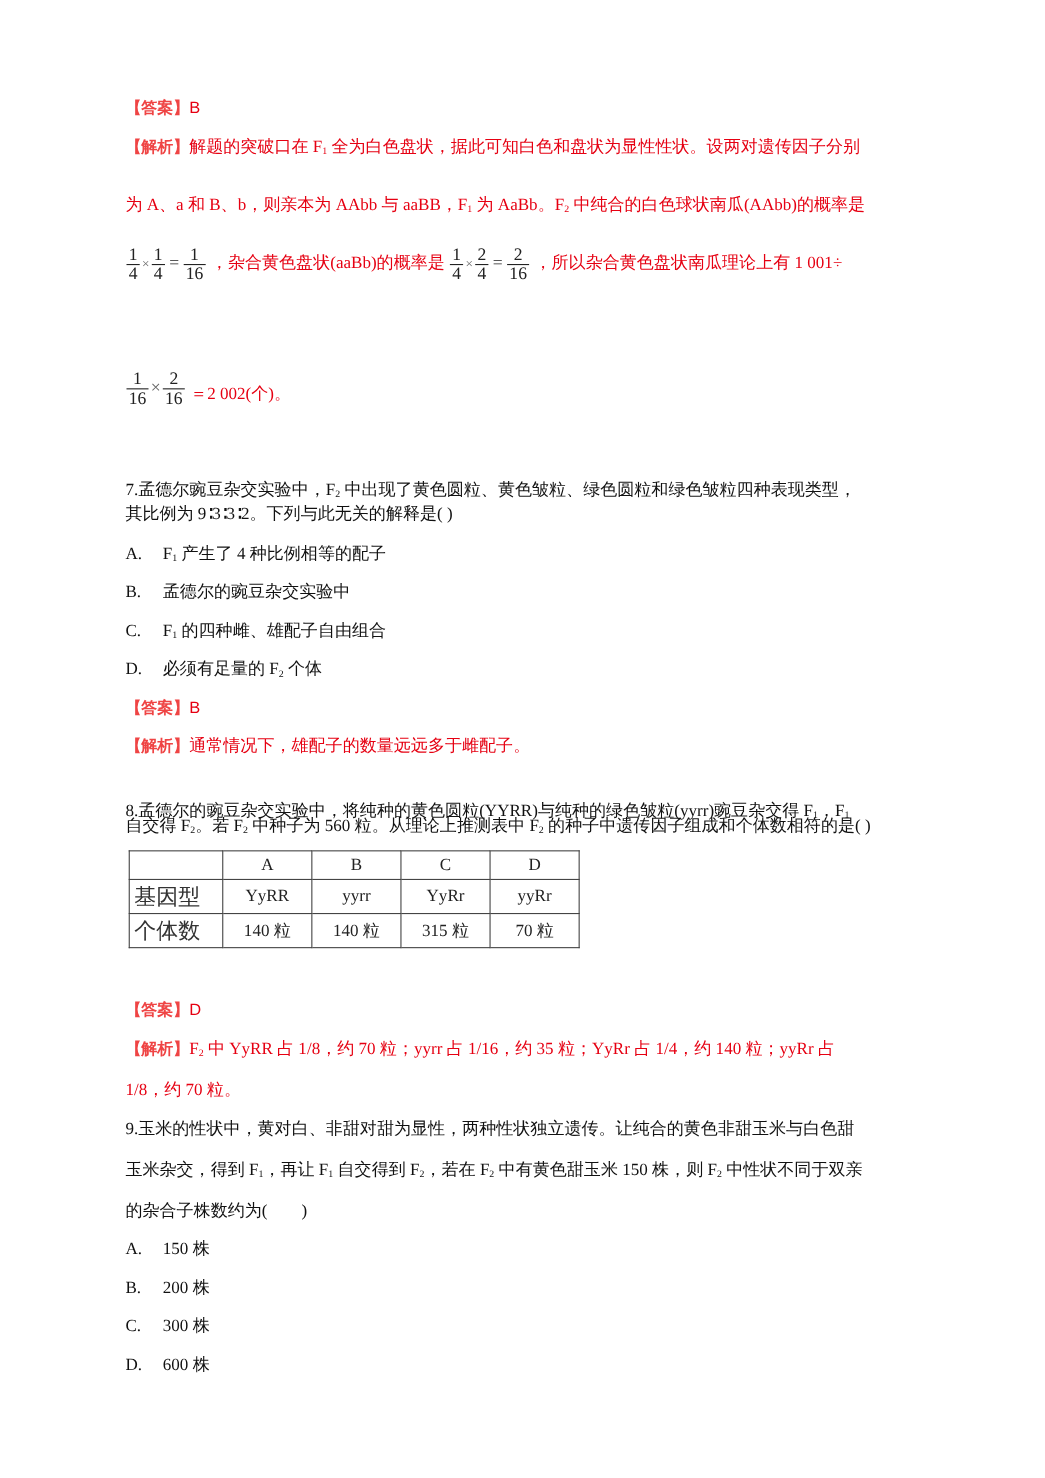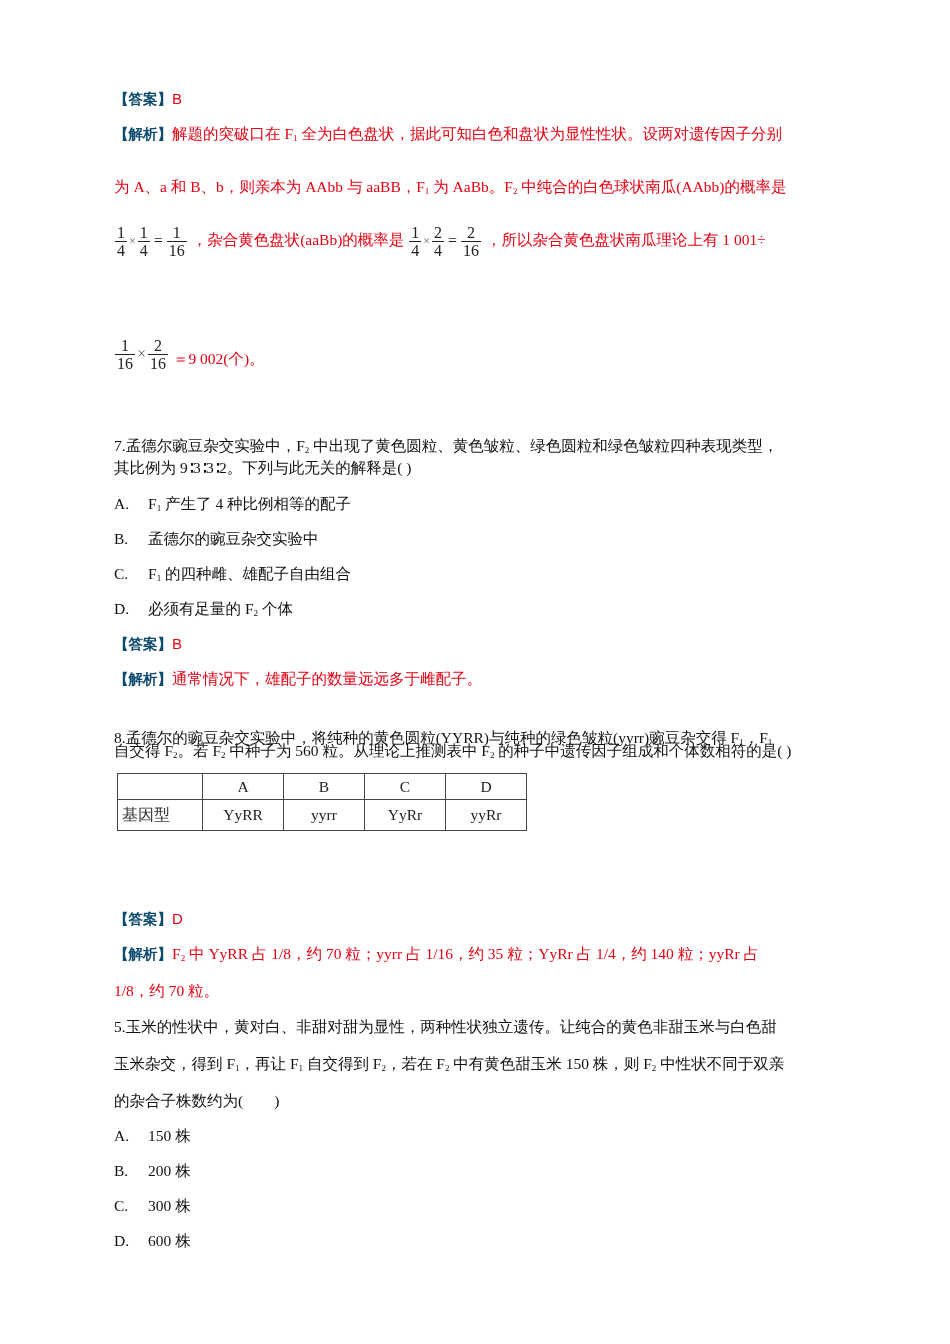--- a/index.html
+++ b/index.html
@@ -1,34 +1,34 @@
 <!DOCTYPE html>
 <html><head>
 <meta charset="utf-8">
 <style>
   html, body { margin: 0; padding: 0; background: #ffffff; }
   body { width: 950px; height: 1344px; position: relative; overflow: hidden;
          font-family: "Liberation Serif", "DejaVu Serif", serif; color: #111; }
   .line { position: absolute; left: 114px; font-size: 15.5px; line-height: 20px; white-space: nowrap; }
   .red { color: #e60012; }
-  .tag { color: #0c4a6e; font-weight: bold; font-family: "DejaVu Sans", "Liberation Sans", sans-serif; font-size: 14.5px; }
+  .tag { color: #ef4444; font-weight: bold; font-family: "DejaVu Sans", "Liberation Sans", sans-serif; font-size: 14.5px; }
   .ans-val { color: #e60012; font-family: "Liberation Sans", sans-serif; font-size: 15px; }
   sub { font-size: 9px; vertical-align: -2px; line-height: 0; }
   .frac { display: inline-flex; flex-direction: column; align-items: center; vertical-align: middle;
           font-family: "Liberation Serif", serif; color: #222; font-size: 16px; line-height: 17px; margin: 0 1px; }
   .frac .num { padding: 0 2px; }
   .frac .bar { width: 100%; border-top: 1.3px solid #222; }
   .frac .den { padding: 0 2px; }
   .op { color: #666; font-size: 12px; vertical-align: middle; margin: 0 1px; }
   .eq { color: #222; font-size: 16px; vertical-align: middle; margin: 0 3px; }
   .opt-label { display: inline-block; width: 34px; }
   table.gt { position: absolute; left: 117px; top: 773px; border-collapse: collapse;
              font-family: "Liberation Serif", serif; font-size: 15.5px; }
   table.gt td { border: 1.5px solid #444; height: 30px; text-align: center; padding: 0; color: #222; }
-  table.gt td.c0 { width: 80px; text-align: left; padding-left: 4px; font-family: "DejaVu Sans", sans-serif; font-size: 16px; color:#333; }
+  table.gt td.c0 { width: 80px; text-align: left; padding-left: 4px; font-family: "DejaVu Sans", sans-serif; font-size: 20px; color:#333; }
   table.gt td.cx { width: 80px; }
   table.gt tr.hdr td { height: 25px; }
 </style>
 </head>
 <body>
 
 <div class="line" style="top:89px;">
   <span class="tag">【答案】</span><span class="ans-val">B</span>
 </div>
 <div class="line red" style="top:124px;">
@@ -72,21 +72,21 @@
   <span>
     <span class="frac">
         <span class="num">1</span>
         <span class="bar"></span>
         <span class="den">16</span>
       </span><span class="op" style="font-size:16px;">×</span><span class="frac">
         <span class="num">2</span>
         <span class="bar"></span>
         <span class="den">16</span>
       </span>
-  </span><span style="vertical-align:-6px;">＝9 002(个)。</span>
+  </span><span style="vertical-align:-6px;">＝2 002(个)。</span>
 </div>
 
 <div class="line" style="top:436px;">
   <span>7.孟德尔豌豆杂交实验中，F</span><sub>2</sub><span> 中出现了黄色圆粒、黄色皱粒、绿色圆粒和绿色皱粒四种表现类型，</span>
 </div>
 <div class="line" style="top:458px;">其比例为 9∶3∶3∶2。下列与此无关的解释是( )</div>
 
 <div class="line" style="top:494px;">
   <span class="opt-label">A.</span><span>F</span><sub>1</sub><span> 产生了 4 种比例相等的配子</span>
 </div>
@@ -123,32 +123,39 @@
     <td class="cx">C</td>
     <td class="cx">D</td>
   </tr>
   <tr>
     <td class="c0">基因型</td>
     <td class="cx">YyRR</td>
     <td class="cx">yyrr</td>
     <td class="cx">YyRr</td>
     <td class="cx">yyRr</td>
   </tr>
+  <tr>
+    <td class="c0">个体数</td>
+    <td class="cx">140 粒</td>
+    <td class="cx">140 粒</td>
+    <td class="cx">315 粒</td>
+    <td class="cx">70 粒</td>
+  </tr>
 </tbody>
   </table>
 
 <div class="line" style="top:909px;">
   <span class="tag">【答案】</span><span class="ans-val">D</span>
 </div>
 <div class="line red" style="top:944px;">
   <span class="tag">【解析】</span><span>F</span><sub>2</sub><span> 中 YyRR 占 1/8，约 70 粒；yyrr 占 1/16，约 35 粒；YyRr 占 1/4，约 140 粒；yyRr 占</span>
 </div>
 <div class="line red" style="top:981px;">1/8，约 70 粒。</div>
 
-<div class="line" style="top:1017px;">5.玉米的性状中，黄对白、非甜对甜为显性，两种性状独立遗传。让纯合的黄色非甜玉米与白色甜</div>
+<div class="line" style="top:1017px;">9.玉米的性状中，黄对白、非甜对甜为显性，两种性状独立遗传。让纯合的黄色非甜玉米与白色甜</div>
 <div class="line" style="top:1054px;">
   <span>玉米杂交，得到 F</span><sub>1</sub><span>，再让 F</span><sub>1</sub><span> 自交得到 F</span><sub>2</sub><span>，若在 F</span><sub>2</sub><span> 中有黄色甜玉米 150 株，则 F</span><sub>2</sub><span> 中性状不同于双亲</span>
 </div>
 <div class="line" style="top:1091px;">的杂合子株数约为(　　)</div>
 
 <div class="line" style="top:1126px;">
   <span class="opt-label">A.</span><span>150 株</span>
 </div>
 <div class="line" style="top:1161px;">
   <span class="opt-label">B.</span><span>200 株</span>

